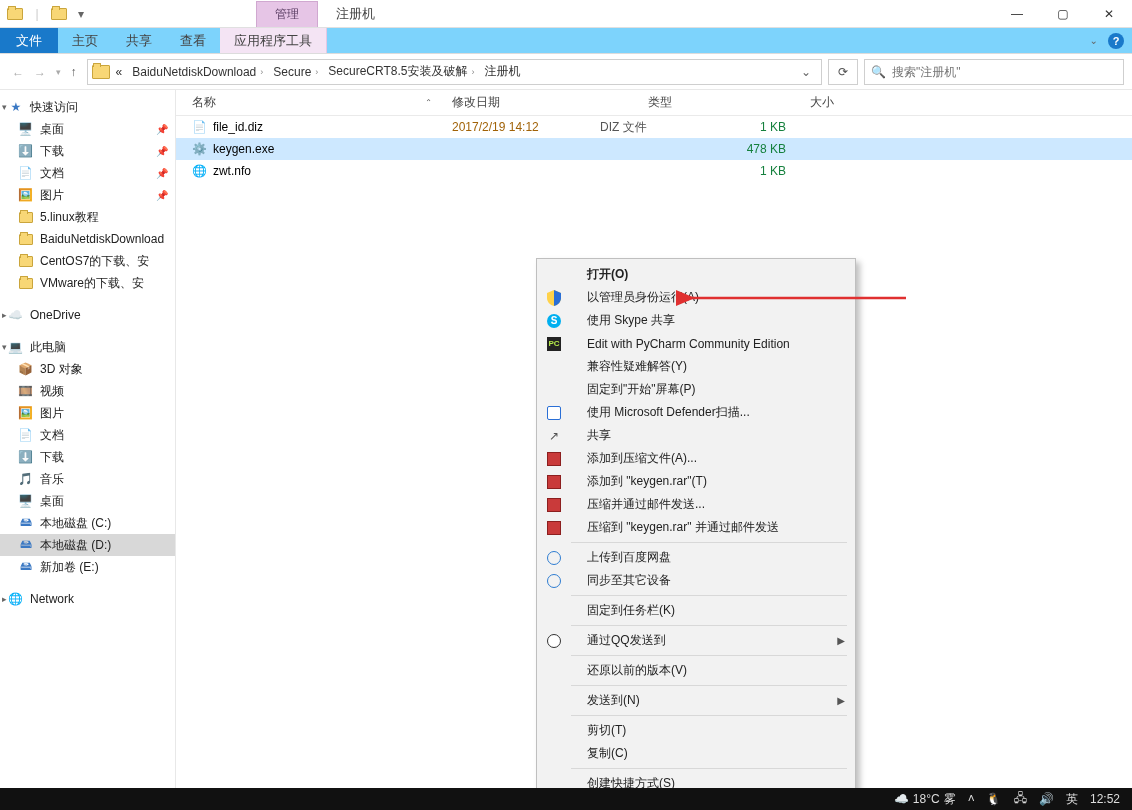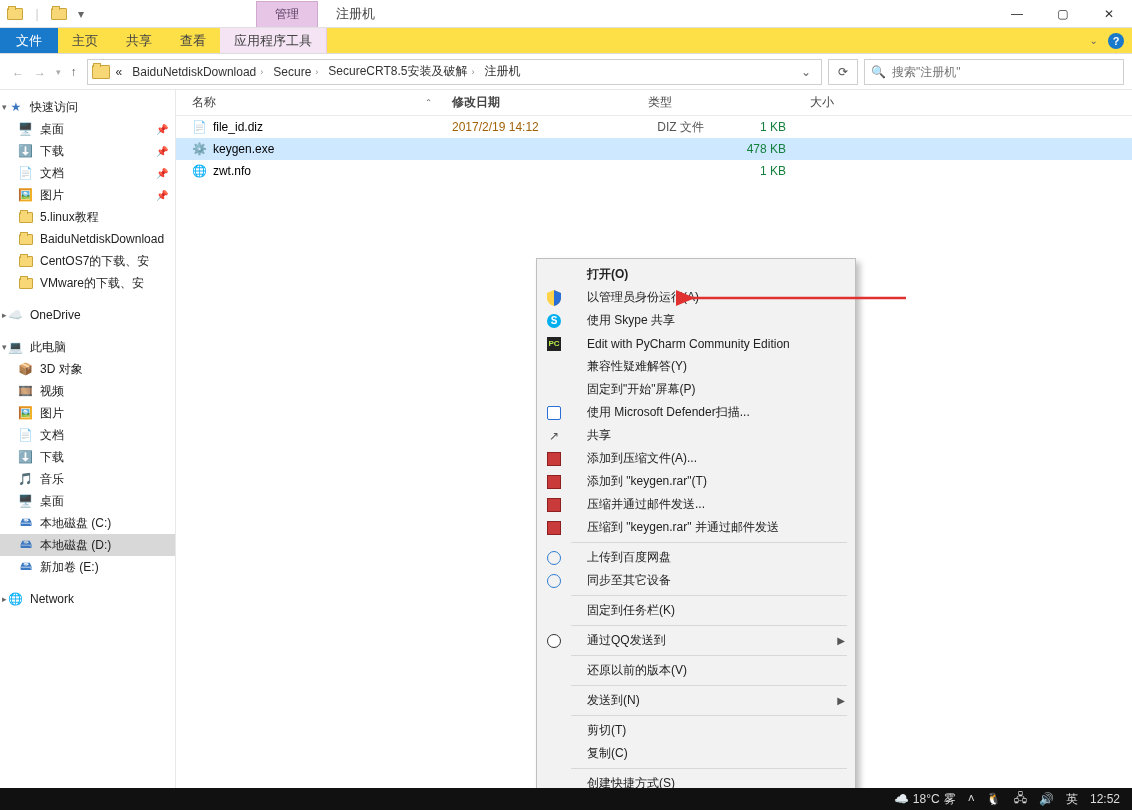--- a/index.html
+++ b/index.html
@@ -11,21 +11,21 @@
   .qat-item { width:22px; height:22px; display:flex; align-items:center; justify-content:center; color:#555; }
   .folder-glyph { width:16px; height:12px; background:#f8d776; border:1px solid #caa53c; border-radius:1px; position:relative; }
   .folder-glyph::before{content:"";position:absolute;top:-3px;left:0;width:6px;height:3px;background:#f8d776;border:1px solid #caa53c;border-bottom:none;border-radius:1px 1px 0 0;}
   .tab-ctx { margin-left:160px; display:flex; align-items:flex-end; }
   .ctx-tab { padding:4px 18px; background:#e6c5e6; color:#5a3e63; border:1px solid #d0a8d0; border-bottom:none; }
   .title-text { align-self:center; margin-left:18px; color:#444; font-size:13px;}
   .win-controls { margin-left:auto; display:flex; }
   .win-btn { width:46px; display:flex; align-items:center; justify-content:center; color:#333; }
 
   
-  .ribbon { height:26px; background:#fde047; display:flex; align-items:stretch; border-bottom:1px solid #dcdcdc; }
+  .ribbon { height:26px; background:#7dd3fc; display:flex; align-items:stretch; border-bottom:1px solid #dcdcdc; }
   .file-tab { background:#1979ca; color:#fff; padding:0 16px; display:flex; align-items:center; font-size:13px;}
   .rtab { padding:0 14px; display:flex; align-items:center; color:#444; font-size:13px;}
   .rtab.context { background:#f4e4f4; border-right:1px solid #e4c8e4;}
   .ribbon-right { margin-left:auto; display:flex; align-items:center; padding-right:8px; gap:10px;}
   .help-icon { width:16px; height:16px; border-radius:50%; background:#1979ca; color:#fff; display:flex;align-items:center;justify-content:center; font-weight:bold; font-size:11px;}
 
   
   .navrow { height:36px; display:flex; align-items:center; padding:4px 8px; gap:6px; border-bottom:1px solid #e8e8e8;}
   .nav-arrows { display:flex; align-items:center; gap:10px; color:#aaa; padding:0 4px;}
   .nav-arrows .enabled{color:#555;}
@@ -48,31 +48,31 @@
   .pin { margin-left:auto; margin-right:6px; color:#7aa8da; font-size:10px;}
   .ic { width:16px; height:16px; display:flex;align-items:center;justify-content:center; color:#3a78c3;}
   .ic.folder .folder-glyph{width:14px;height:11px;}
   .sb-caret { position:absolute; left:2px; color:#666; font-size:9px;}
   .sb-item{position:relative;}
 
   .content { flex:1; position:relative; background:#fff;}
   .col-headers { display:flex; height:26px; align-items:center; border-bottom:1px solid #eaeaea; color:#444; padding-left:10px;}
   .col { padding:0 6px;justify-content:flex-end;}
   .col.name{width:260px; display:flex; align-items:center; gap:4px;}
-  .col.date{width:148px;font-weight:bold;}
+  .col.date{width:148px;}
   .col.type{width:116px;margin-left:48px;}
   .col.size{width:82px; text-align:right;}
   .sort-caret{font-size:8px;color:#555;margin-left:auto;margin-right:8px;}
 
   .filerow { display:flex; align-items:center; height:22px; padding-left:10px; }
   .filerow.sel { background:#cde8ff; }
   .filerow .cell{padding:0 6px;}
   .filerow .name{width:260px; display:flex; align-items:center; gap:6px;}
   .filerow .date{width:148px; color:#a16207;}
-  .filerow .type{width:116px; color:#555;text-align:right;}
+  .filerow .type{width:116px; color:#555;}
   .filerow .size{width:82px; text-align:right; color:#15803d;}
 
   
   .context-menu { position:absolute; left:360px; top:168px; width:320px; background:#f2f2f2; border:1px solid #bfbfbf; box-shadow:4px 4px 6px rgba(0,0,0,.25); padding:4px 0;}
   .cm-item { display:flex; align-items:center; height:23px; padding:0 28px 0 8px; gap:24px; color:#222; position:relative;}
   .cm-item.bold{font-weight:bold;}
   .cm-sep { height:1px; background:#d8d8d8; margin:3px 8px 3px 34px;}
   .cm-icon { width:18px; height:18px; display:flex;align-items:center;justify-content:center; flex-shrink:0;}
   .cm-arrow { position:absolute; right:10px; color:#555; font-size:10px;}
 

